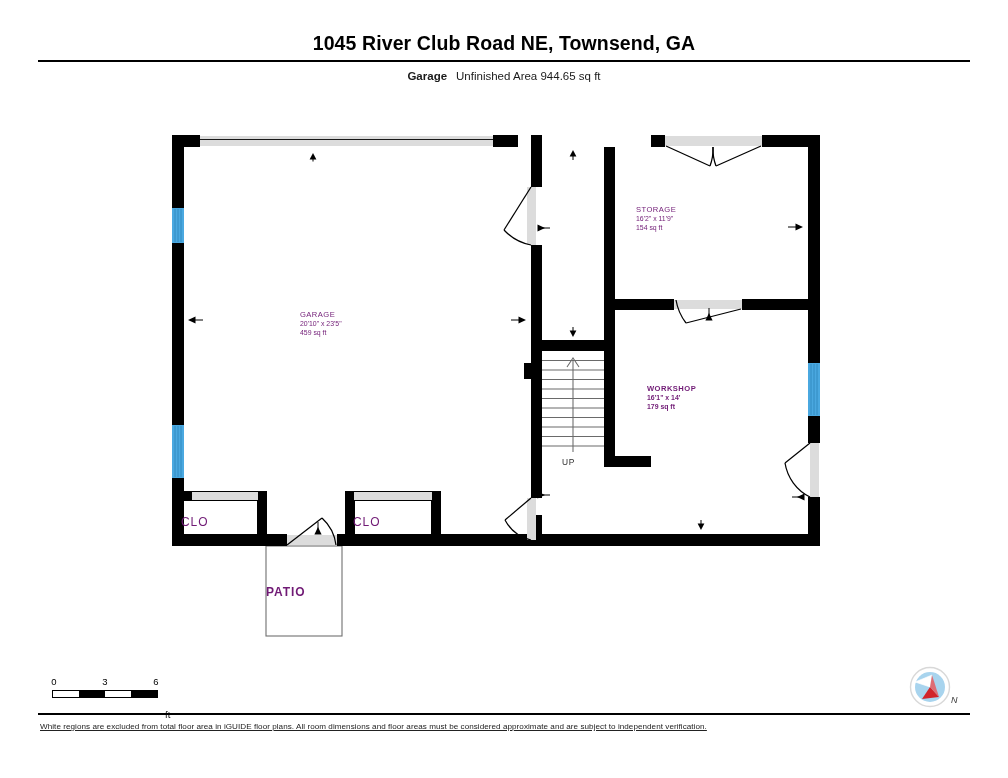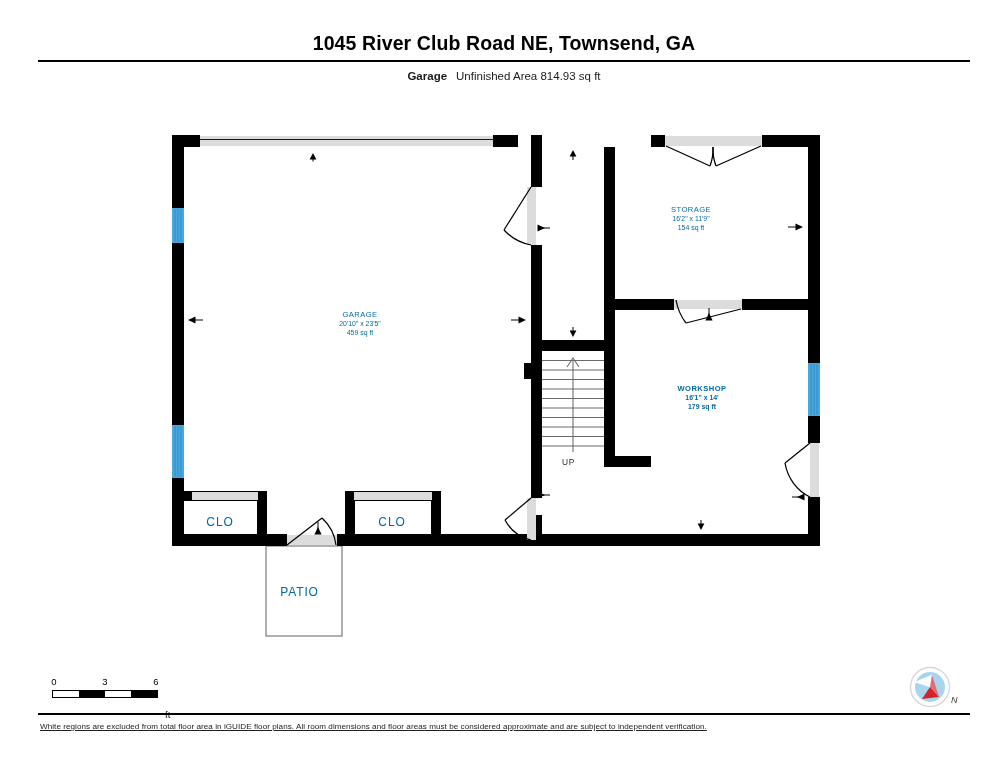--- a/index.html
+++ b/index.html
@@ -63,22 +63,21 @@
     position: absolute;
     left: 0;
     top: 0;
     width: 1008px;
     height: 778px;
   }
 
   
   .room-label {
     position: absolute;
-    text-align: center;
-    color: #0369a1;
+    color: #701a75;
     line-height: 1.28;
     white-space: nowrap;
     pointer-events: none;
   }
   .room-label .rl-name {
     font-size: 7.6px;
     letter-spacing: 0.45px;
     display: block;
   }
   .room-label .rl-dim {
@@ -185,21 +184,21 @@
   }
 </style>
 </head>
 <body>
 
 <div id="page">
 
   <div class="title">1045 River Club Road NE, Townsend, GA</div>
   <div class="title-rule"></div>
   <div class="subtitle">
-    <span class="lvl">Garage</span><span>Unfinished Area 814.93 sq ft</span>
+    <span class="lvl">Garage</span><span>Unfinished Area 944.65 sq ft</span>
   </div>
 
   <svg id="plan" viewBox="0 0 1008 778" width="1008" height="778" xmlns="http://www.w3.org/2000/svg">
 
     <defs>
       <style>
         .wall   { fill: #000000; }
         .win    { fill: #4aa8e0; }
         .winln  { stroke: #2f88bd; stroke-width: 0.9; }
         .dfill  { fill: #dcdcdc; }
@@ -401,21 +400,21 @@
   </div>
 
   <div class="room-label small" style="left:181px; top:515px; width:78px;">
     <span class="rl-name">CLO</span>
   </div>
 
   <div class="room-label small" style="left:353px; top:515px; width:78px;">
     <span class="rl-name">CLO</span>
   </div>
 
-  <div class="room-label small" style="left:266px; top:585px; width:67px;">
+  <div class="room-label small" style="left:266px; top:585px; width:67px;font-weight:bold;">
     <span class="rl-name">PATIO</span>
   </div>
 
   <div class="up-label" style="left:562px; top:457px;text-align:right;">UP</div>
 
   <div class="scale-wrap">
     <div class="scale-ticks">
       <span class="scale-tick" style="left:2px;">0</span>
       <span class="scale-tick" style="left:53px;">3</span>
       <span class="scale-tick" style="left:104px;">6</span>

